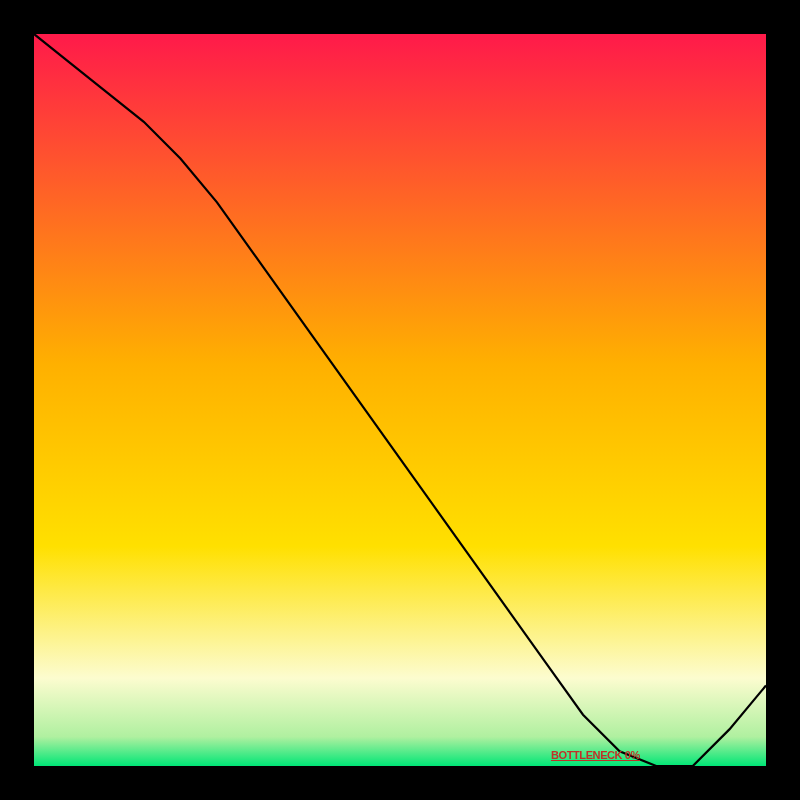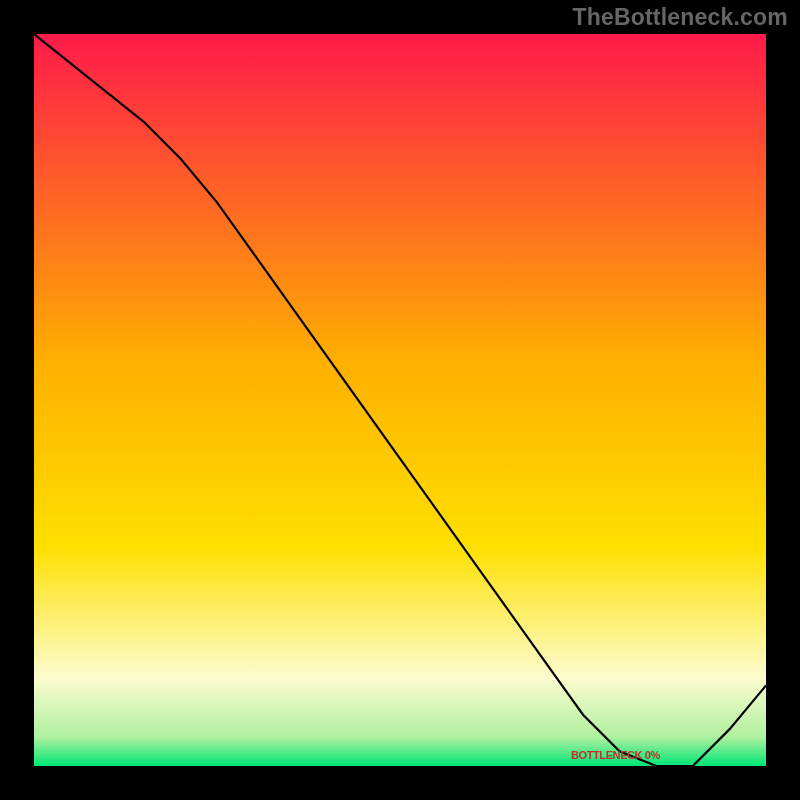--- a/index.html
+++ b/index.html
@@ -42,33 +42,32 @@
     font: bold 11px Arial, sans-serif;
     letter-spacing: -0.4px;
     white-space: nowrap;
   }
 </style>
 </head>
 <body>
 
 <div class="container">
 
-  <div class="watermark">TheBottleneck.com</div>
 
   <div class="plot">
     <svg viewBox="0 0 732 732" preserveAspectRatio="none">
       <defs>
         <linearGradient id="bg-grad" x1="0" y1="0" x2="0" y2="1">
           <stop id="g-stop-0" offset="0%" stop-color="#ff1a4a"></stop>
           <stop id="g-stop-1" offset="45%" stop-color="#ffb000"></stop>
           <stop id="g-stop-2" offset="70%" stop-color="#ffe000"></stop>
           <stop id="g-stop-3" offset="88%" stop-color="#fcfccf"></stop>
           <stop id="g-stop-4" offset="96%" stop-color="#b0f0a0"></stop>
           <stop id="g-stop-5" offset="100%" stop-color="#00e676"></stop>
         </linearGradient>
       </defs>
       <rect x="0" y="0" width="732" height="732" fill="url(#bg-grad)"></rect>
       <path id="curve" class="curve-path" d="M0.00 0.00 L36.60 29.28 L73.20 58.56 L109.80 87.84 L146.40 124.44 L183.00 168.36 L219.60 219.60 L256.20 270.84 L292.80 322.08 L329.40 373.32 L366.00 424.56 L402.60 475.80 L439.20 527.04 L475.80 578.28 L512.40 629.52 L549.00 680.76 L585.60 717.36 L622.20 732.00 L658.80 732.00 L695.40 695.40 L732.00 651.48"></path>
     </svg>
-    <div id="anno" class="small-label" style="left: 537px; top: 715.02px;">BOTTLENECK 0%</div>
+    <div id="anno" class="small-label" style="left: 517px; top: 715.02px; text-decoration: underline;">BOTTLENECK 0%</div>
   </div>
 
 </div>
 
 </body></html>

